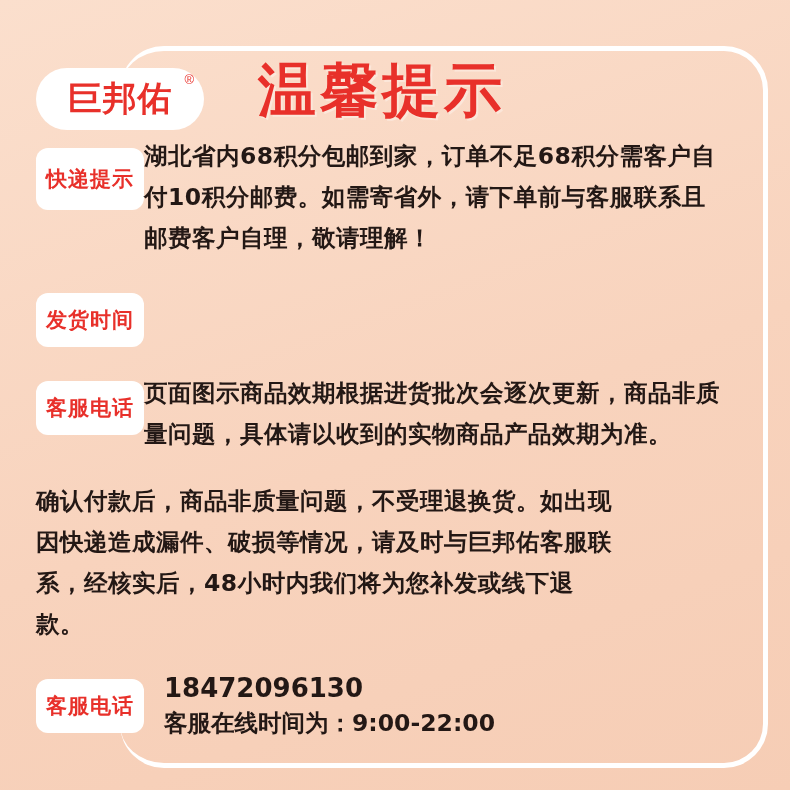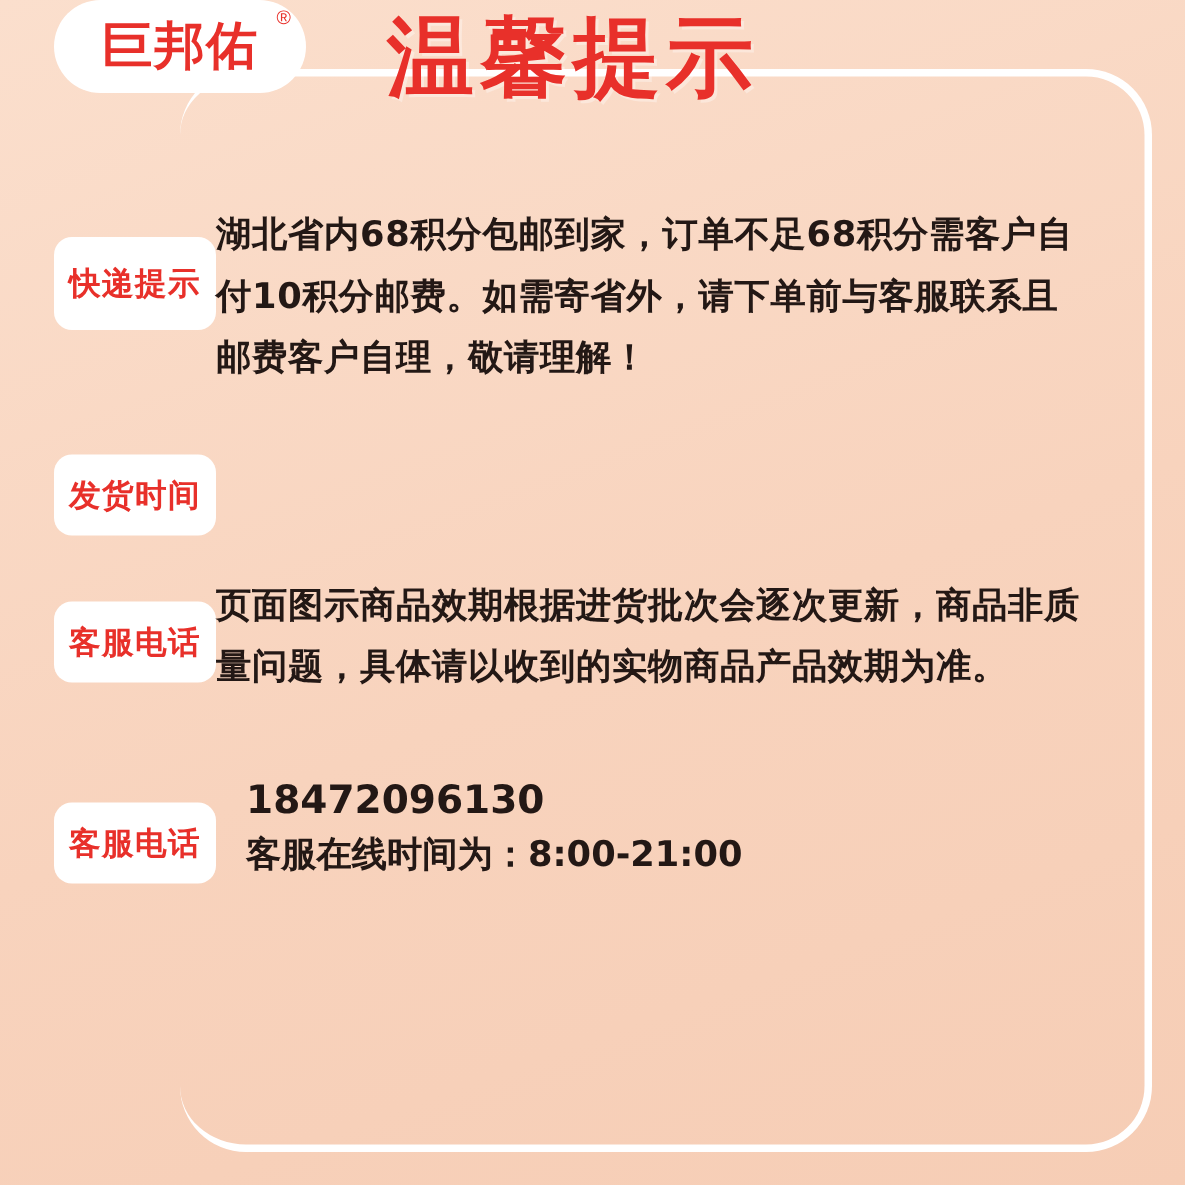--- a/index.html
+++ b/index.html
@@ -33,21 +33,21 @@
     border-left: none;
     box-sizing: border-box;
     pointer-events: none;
   }
 
   
   .header {
     position: relative;
     height: 130px;
     display: flex;
-    align-items: flex-start;
+    align-items: flex-end;
     padding-left: 36px;
     box-sizing: border-box;
   }
   .logo {
     position: relative;
     width: 168px;
     height: 62px;
     background: #ffffff;
     border-radius: 31px / 31px;
     display: flex;
@@ -96,21 +96,21 @@
     min-height: 54px;
     background: #ffffff;
     border-radius: 12px;
     color: #e8302a;
     font-size: 21px;
     font-weight: bold;
     letter-spacing: 1px;
     display: flex;
     align-items: center;
     justify-content: center;
-    margin-top: 18px;
+    margin-top: 8px;
     box-sizing: border-box;
     font-family: "DejaVu Sans", "Liberation Sans", sans-serif;
   }
   .tag.tall {
     min-height: 62px;
   }
   .body-text {
     color: #231815;
     font-size: 23.5px;
     line-height: 41px;
@@ -163,24 +163,25 @@
     <div class="row">
       <div class="tag">发货时间</div>
     </div>
 
     <div class="row">
       <div class="tag">客服电话</div>
       <div class="body-text">页面图示商品效期根据进货批次会逐次更新，商品非质量问题，具体请以收到的实物商品产品效期为准。</div>
     </div>
 
     <div class="row">
+      <div class="body-text">确认付款后，商品非质量问题，不受理退换货。如出现因快递造成漏件、破损等情况，请及时与巨邦佑客服联系，经核实后，48小时内我们将为您补发或线下退款。</div>
     </div>
 
     <div class="row">
       <div class="tag">客服电话</div>
       <div class="phone-block">
         <div class="phone-num">18472096130</div>
-        <div class="phone-time">客服在线时间为：8:00-21:00</div>
+        <div class="phone-time">客服在线时间为：9:00-22:00</div>
       </div>
     </div>
 
   </div>
 </div>
 
 </body></html>

